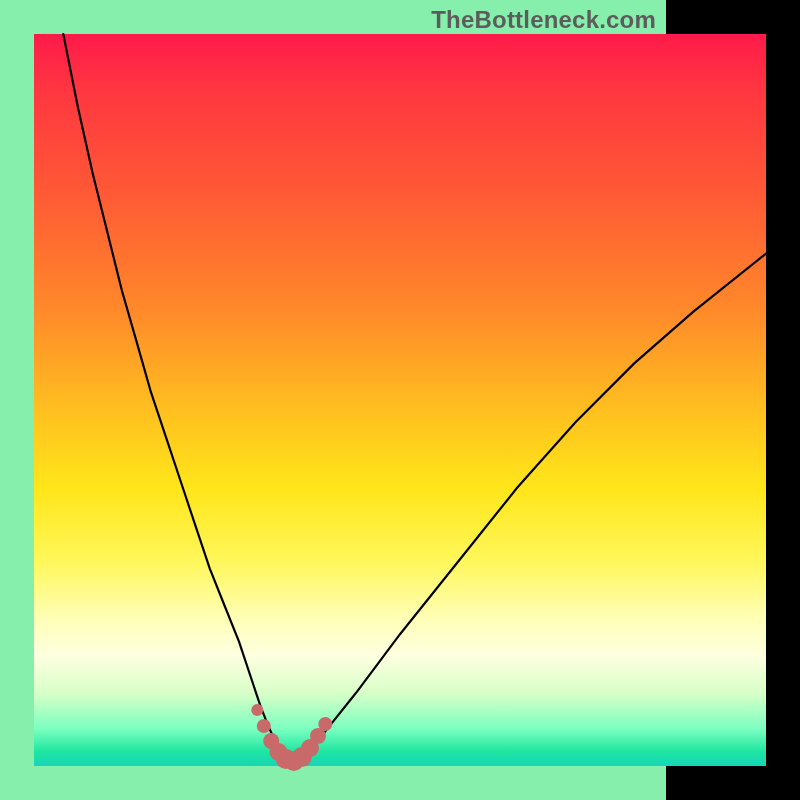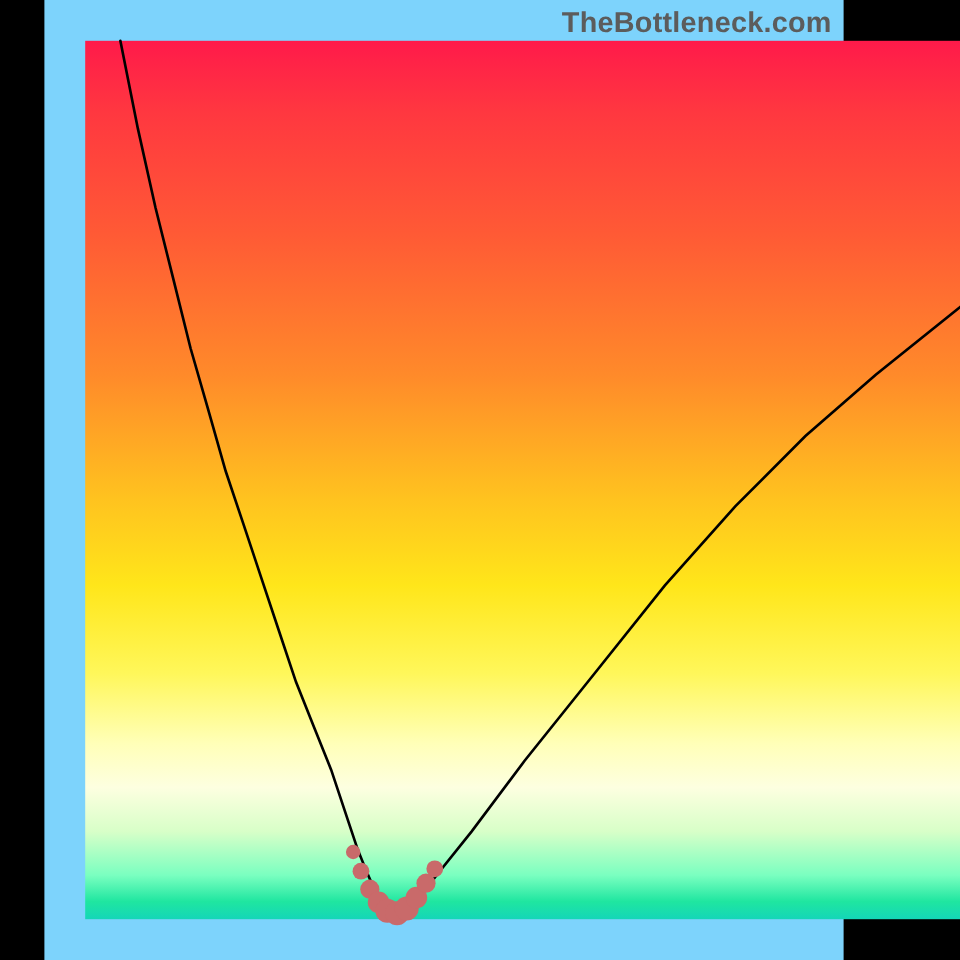--- a/index.html
+++ b/index.html
@@ -10,22 +10,21 @@
     background: #000;
     font-family: Arial, Helvetica, sans-serif;
     overflow: hidden;
   }
   .frame {
     position: absolute;
     left: 0;
     top: 0;
     width: 666px;
     height: 800px;
-    background: #7dd3fc;
-    margin-left: 37px;
+    background: #86efac;
   }
   .plot {
     position: absolute;
     left: 34px;
     top: 34px;
     width: 732px;
     height: 732px;
     
     background: linear-gradient(
       to bottom,

